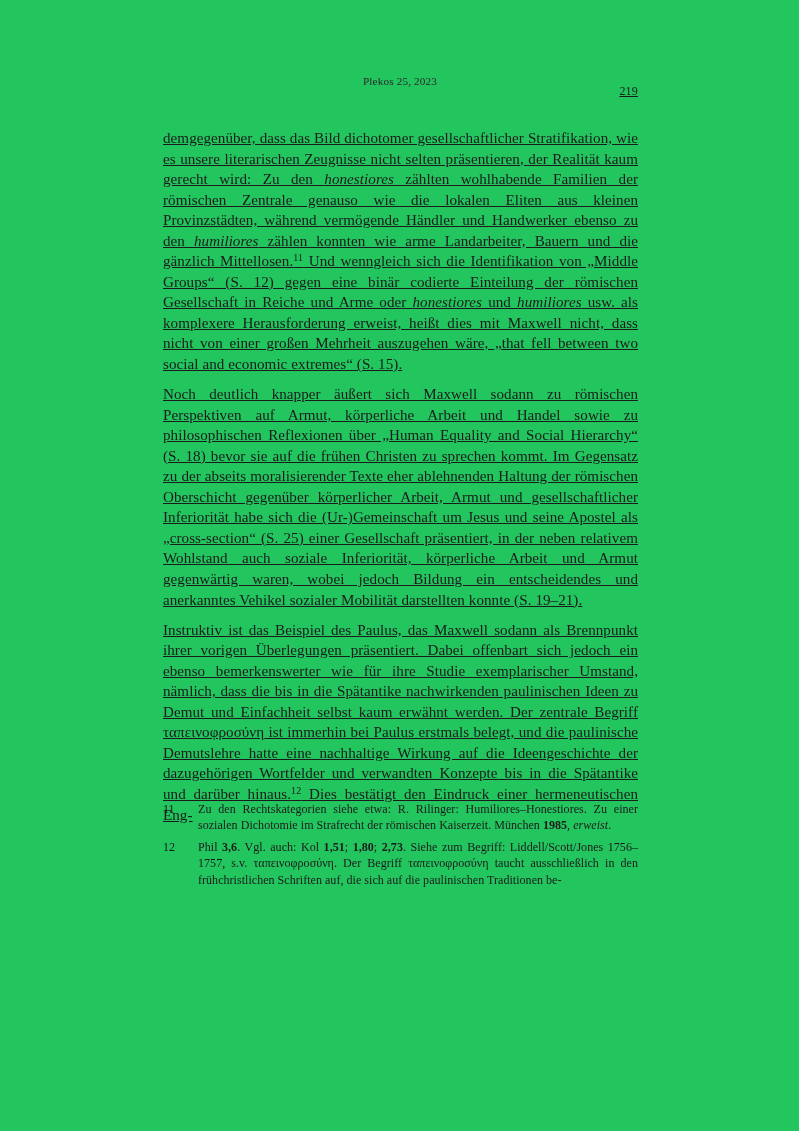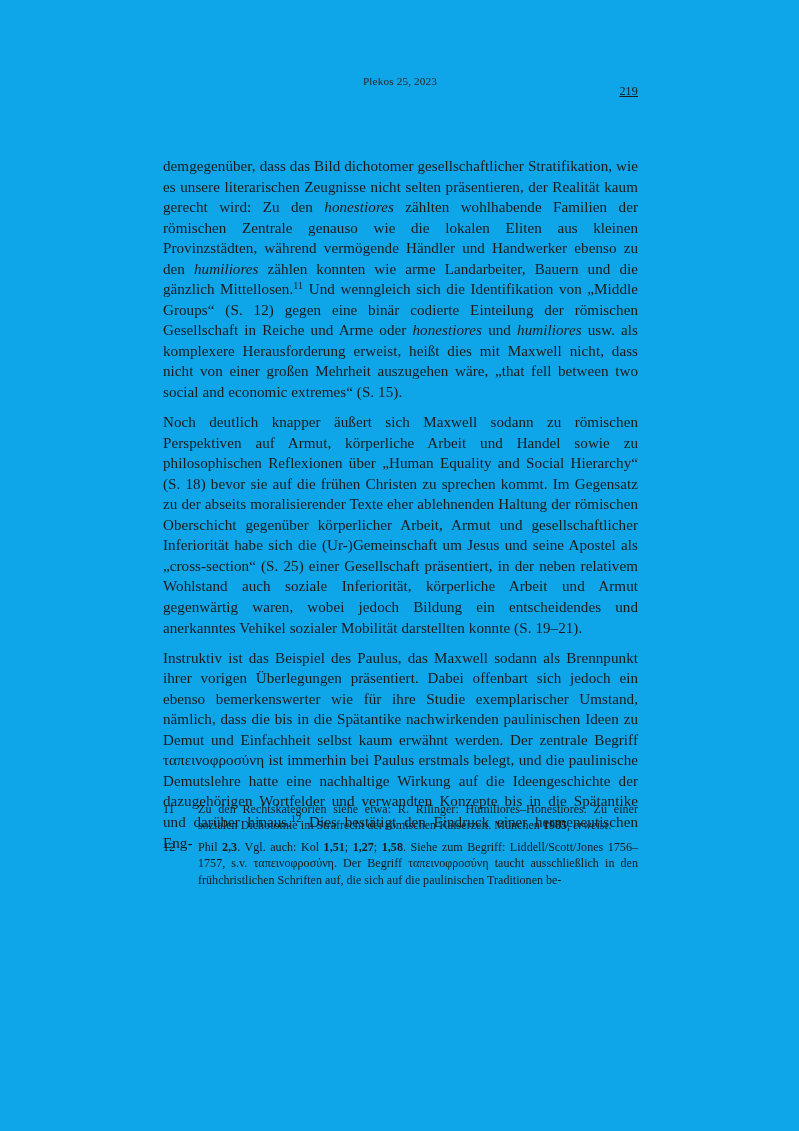--- a/index.html
+++ b/index.html
@@ -10,21 +10,21 @@
   }
   body {
     font-family: "Liberation Serif", "DejaVu Serif", serif;
     color: #1b1b1b;
   }
   .page {
     position: relative;
     width: 799px;
     height: 1131px;
     margin: 0 auto;
-    background: #0ea5e9;
+    background: #22c55e;
     overflow: hidden;
   }
 
   
   .running-head {
     position: absolute;
     left: 163px;
     top: 72px;
     width: 474px;
     height: 20px;
@@ -46,22 +46,23 @@
     font-size: 12px;
     color: #1b1b1b;
     letter-spacing: 0.2px;
     text-decoration: underline;
   }
 
   
   .textblock {
     position: absolute;
     left: 163px;
-    top: 156px;
+    top: 128px;
     width: 475px;
+    text-decoration: underline;
   }
 
   p.body-par {
     margin: 0 0 9.5px 0;
     font-size: 15.1px;
     line-height: 20.55px;
     text-align: justify;
     text-justify: inter-word;
     hyphens: manual;
     -webkit-hyphens: manual;
@@ -128,18 +129,18 @@
 
   <div class="footnotes">
 
     <div class="footnote" id="fn-11">
       <span class="footnote-num">11</span>
       <span class="footnote-text">Zu den Rechtskategorien siehe etwa: R. Rilinger: Humiliores–Honestiores. Zu einer sozialen Dichotomie im Strafrecht der römischen Kaiserzeit. München <b>1985</b>, <i>erweist</i>.</span>
     </div>
 
     <div class="footnote" id="fn-12">
       <span class="footnote-num">12</span>
-      <span class="footnote-text">Phil <b>2,3</b>. Vgl. auch: Kol <b>1,51</b>; <b>1,27</b>; <b>1,58</b>. Siehe zum Begriff: Liddell/Scott/Jones 1756–1757, s.v. <span class="grk">ταπεινοφροσύνη</span>. Der Begriff <span class="grk">ταπεινοφροσύνη</span> taucht ausschließlich in den frühchristlichen Schriften auf, die sich auf die paulinischen Traditionen be-</span>
+      <span class="footnote-text">Phil <b>3,6</b>. Vgl. auch: Kol <b>1,51</b>; <b>1,80</b>; <b>2,73</b>. Siehe zum Begriff: Liddell/Scott/Jones 1756–1757, s.v. <span class="grk">ταπεινοφροσύνη</span>. Der Begriff <span class="grk">ταπεινοφροσύνη</span> taucht ausschließlich in den frühchristlichen Schriften auf, die sich auf die paulinischen Traditionen be-</span>
     </div>
 
   </div>
 
 </div>
 
 </body></html>

